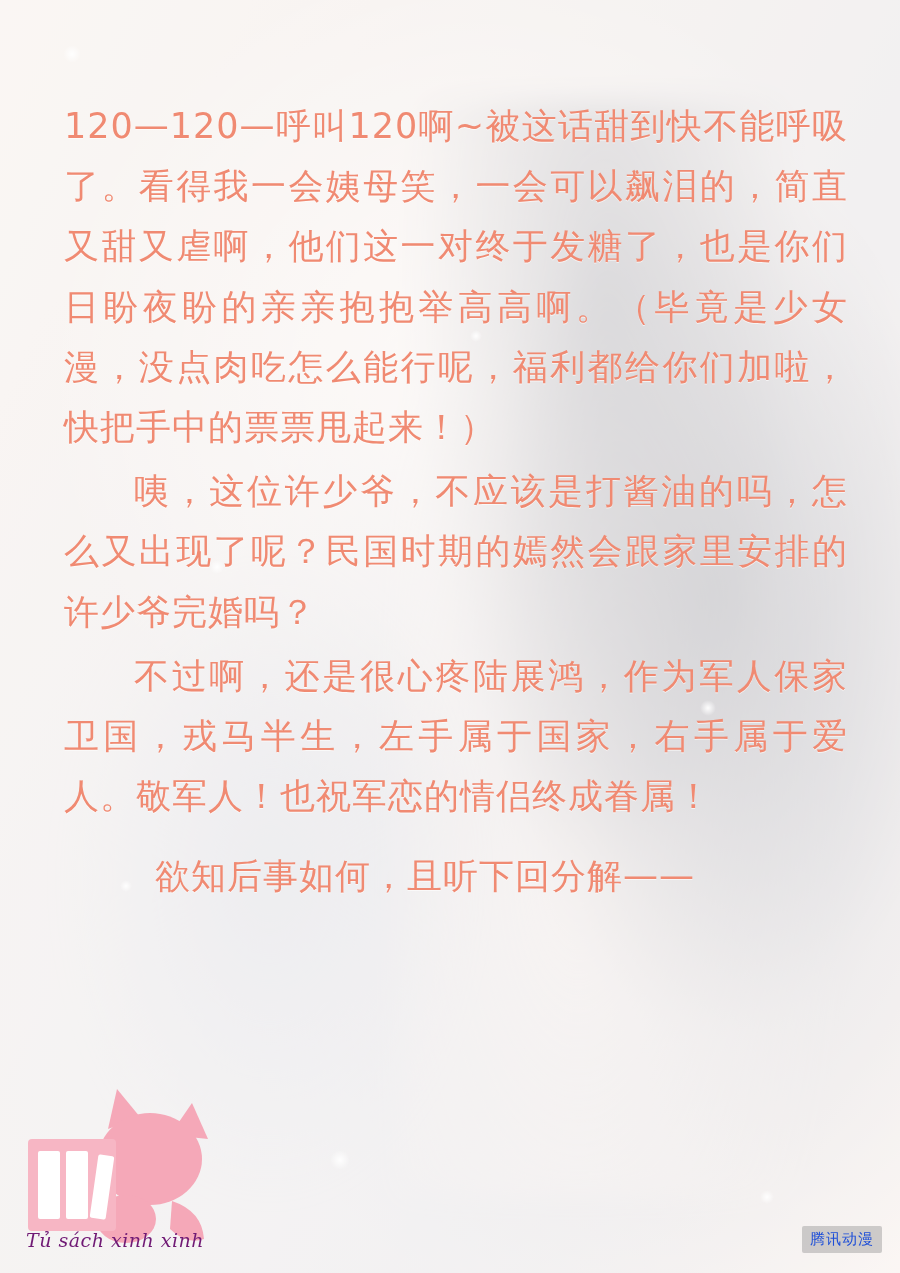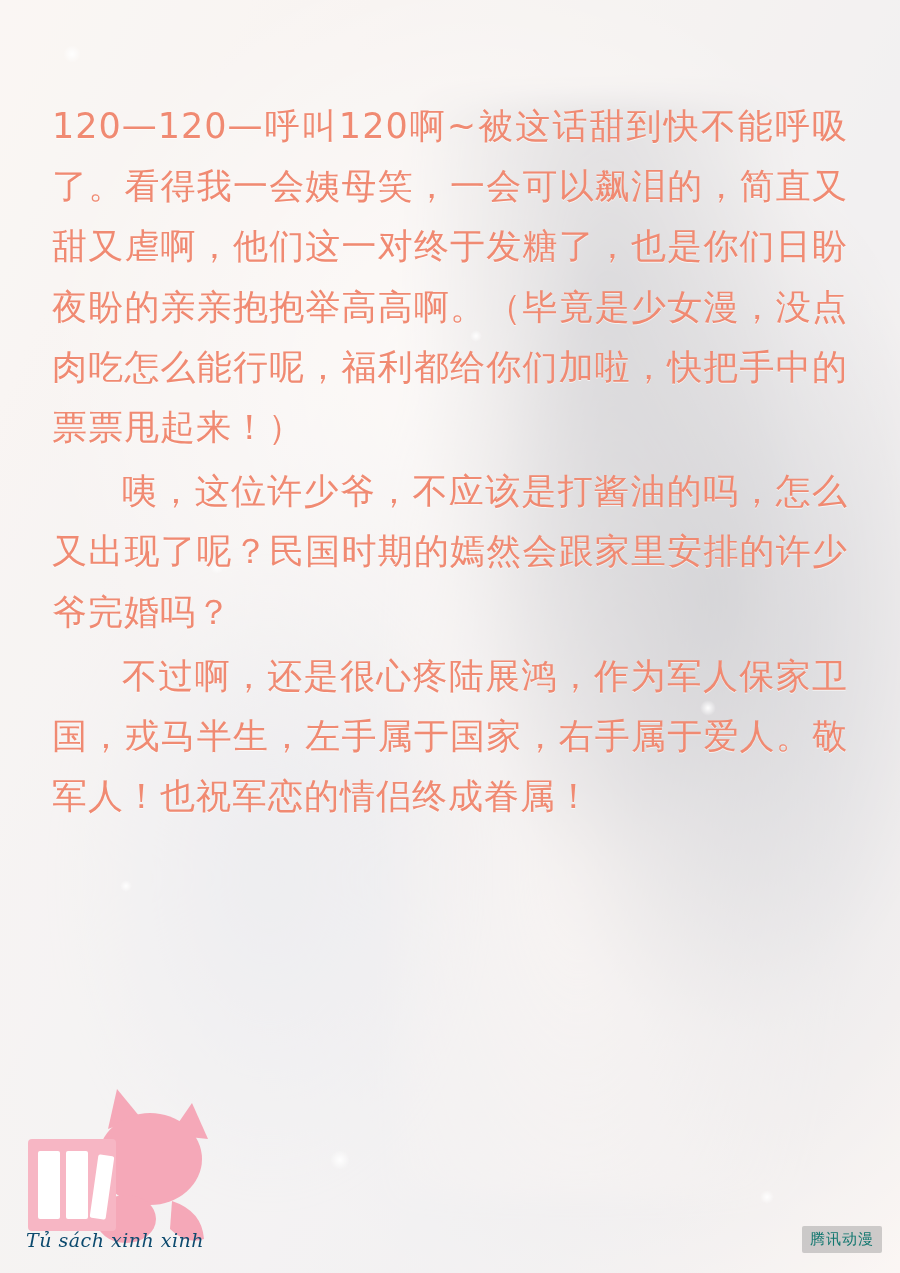--- a/index.html
+++ b/index.html
@@ -66,21 +66,21 @@
   .text-layer {
     position: absolute;
     left: 0;
     top: 0;
     width: 900px;
     height: 1273px;
     padding: 96px 52px 0 52px;
     box-sizing: border-box;
   }
   .para {
-    margin: 0 0 4px 0;
+    margin: 0 0 4px 12px;
     color: #f08a72;
     font-family: "DejaVu Sans", sans-serif;
     font-size: 35px;
     line-height: 1.72;
     letter-spacing: 1px;
     text-align: justify;
     text-shadow: 0 1px 0 rgba(255,255,255,0.6);
   }
   .para.indent { text-indent: 2em; }
   .para.last {
@@ -93,32 +93,32 @@
     position: absolute;
     left: 22px;
     bottom: 22px;
     width: 220px;
     height: 200px;
   }
   .cat-label {
     position: absolute;
     left: 26px;
     bottom: 22px;
-    color: #0c4a6e;
+    color: #701a75;
     font-family: "DejaVu Serif", serif;
     font-style: italic;
     font-size: 19px;
     letter-spacing: 0.5px;
   }
   .corner-wm {
     position: absolute;
     right: 18px;
     bottom: 20px;
     background: rgba(150,150,150,0.45);
-    color: #0f766e;
+    color: #1d4ed8;
     font-size: 15px;
     padding: 4px 8px;
     border-radius: 2px;
     letter-spacing: 1px;
   }
 </style>
 </head>
 <body>
 
 <div class="page">
@@ -133,20 +133,21 @@
   <div class="sparkle" style="left:470px;top:330px;width:12px;height:12px;"></div>
   <div class="sparkle" style="left:700px;top:700px;width:16px;height:16px;"></div>
   <div class="sparkle" style="left:330px;top:1150px;width:20px;height:20px;"></div>
   <div class="sparkle" style="left:760px;top:1190px;width:14px;height:14px;"></div>
   <div class="sparkle" style="left:120px;top:880px;width:12px;height:12px;"></div>
 
   <div class="text-layer">
     <p class="para">120—120—呼叫120啊~被这话甜到快不能呼吸了。看得我一会姨母笑，一会可以飙泪的，简直又甜又虐啊，他们这一对终于发糖了，也是你们日盼夜盼的亲亲抱抱举高高啊。（毕竟是少女漫，没点肉吃怎么能行呢，福利都给你们加啦，快把手中的票票甩起来！）</p>
     <p class="para indent">咦，这位许少爷，不应该是打酱油的吗，怎么又出现了呢？民国时期的嫣然会跟家里安排的许少爷完婚吗？</p>
     <p class="para indent">不过啊，还是很心疼陆展鸿，作为军人保家卫国，戎马半生，左手属于国家，右手属于爱人。敬军人！也祝军恋的情侣终成眷属！</p>
+    <p class="para last">欲知后事如何，且听下回分解——</p>
   </div>
 
   <svg class="cat-wm" viewBox="0 0 220 200">
     <g fill="#f5a8b8">
       <path d="M95 38 L86 78 L118 66 Z"></path>
       <path d="M170 52 L186 88 L148 84 Z"></path>
       <ellipse cx="128" cy="108" rx="52" ry="46"></ellipse>
       <path d="M150 150 q30 10 32 38 q-18 6 -34 -10 z"></path>
       <ellipse cx="104" cy="168" rx="30" ry="24"></ellipse>
     </g>

